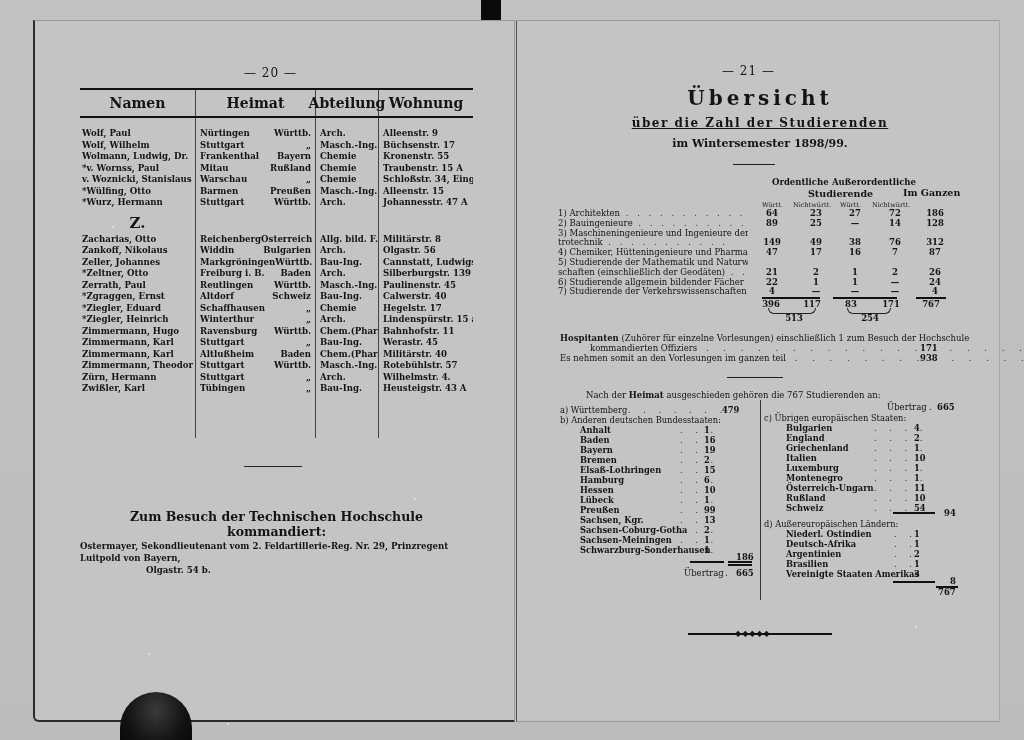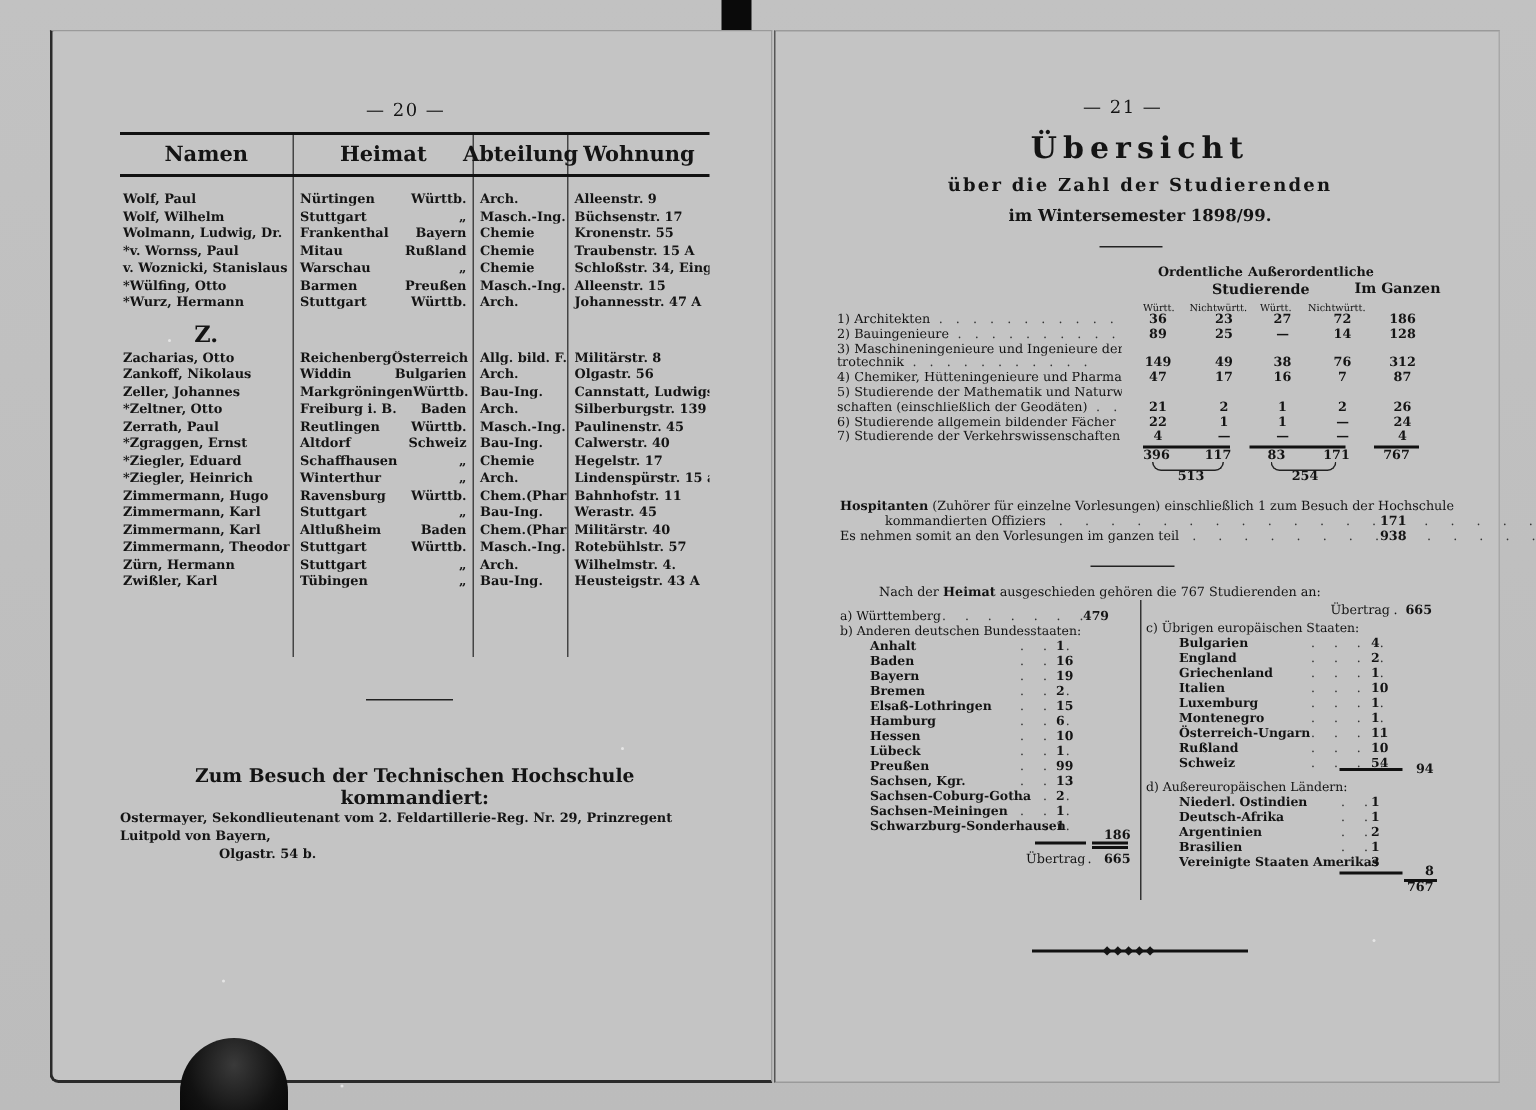--- a/index.html
+++ b/index.html
@@ -81,21 +81,21 @@
     }
     .kommandiert-text .indent { padding-left: 66px; display: block; }
 
     
     .title-main {
       position: absolute; left: 620px; top: 86px; width: 280px; text-align: center;
       font-size: 20px; font-weight: bold; letter-spacing: 4px;
     }
     .title-sub {
       position: absolute; left: 620px; top: 116px; width: 280px; text-align: center;
-      font-size: 12px; font-weight: bold; letter-spacing: 1.5px;
+      font-size: 12px; font-weight: bold; letter-spacing: 1.5px; text-decoration: underline;
     }
     .title-sem {
       position: absolute; left: 620px; top: 137px; width: 280px; text-align: center;
       font-size: 11px; font-weight: bold;
     }
 
     .ov-head { position: absolute; font-size: 8.5px; font-weight: bold; }
     .ov-sub { position: absolute; font-size: 6.5px; }
     .ov-rows { position: absolute; left: 558px; top: 209px; width: 400px; }
     .ov-row {
@@ -327,21 +327,21 @@
 <div class="ov-head" style="left:808px; top:188px; font-size:9.5px;">Studierende</div>
 <div class="ov-head" style="left:903px; top:187px; font-size:9.5px;">Im Ganzen</div>
 <div class="ov-sub" style="left:762px; top:201px;">Württ.</div>
 <div class="ov-sub" style="left:793px; top:201px;">Nichtwürtt.</div>
 <div class="ov-sub" style="left:840px; top:201px;">Württ.</div>
 <div class="ov-sub" style="left:872px; top:201px;">Nichtwürtt.</div>
 
 <div class="ov-rows" id="ov-rows">
     <div class="ov-row">
       <span class="lbl">1) Architekten<span class="dots"> . . . . . . . . . . .</span></span>
-      <span class="num n1">36</span>
+      <span class="num n1">64</span>
       <span class="num n2">23</span>
       <span class="num n3">27</span>
       <span class="num n4">72</span>
       <span class="num n5">186</span>
     </div>
     <div class="ov-row">
       <span class="lbl">2) Bauingenieure<span class="dots"> . . . . . . . . . . .</span></span>
       <span class="num n1">89</span>
       <span class="num n2">25</span>
       <span class="num n3">—</span>

